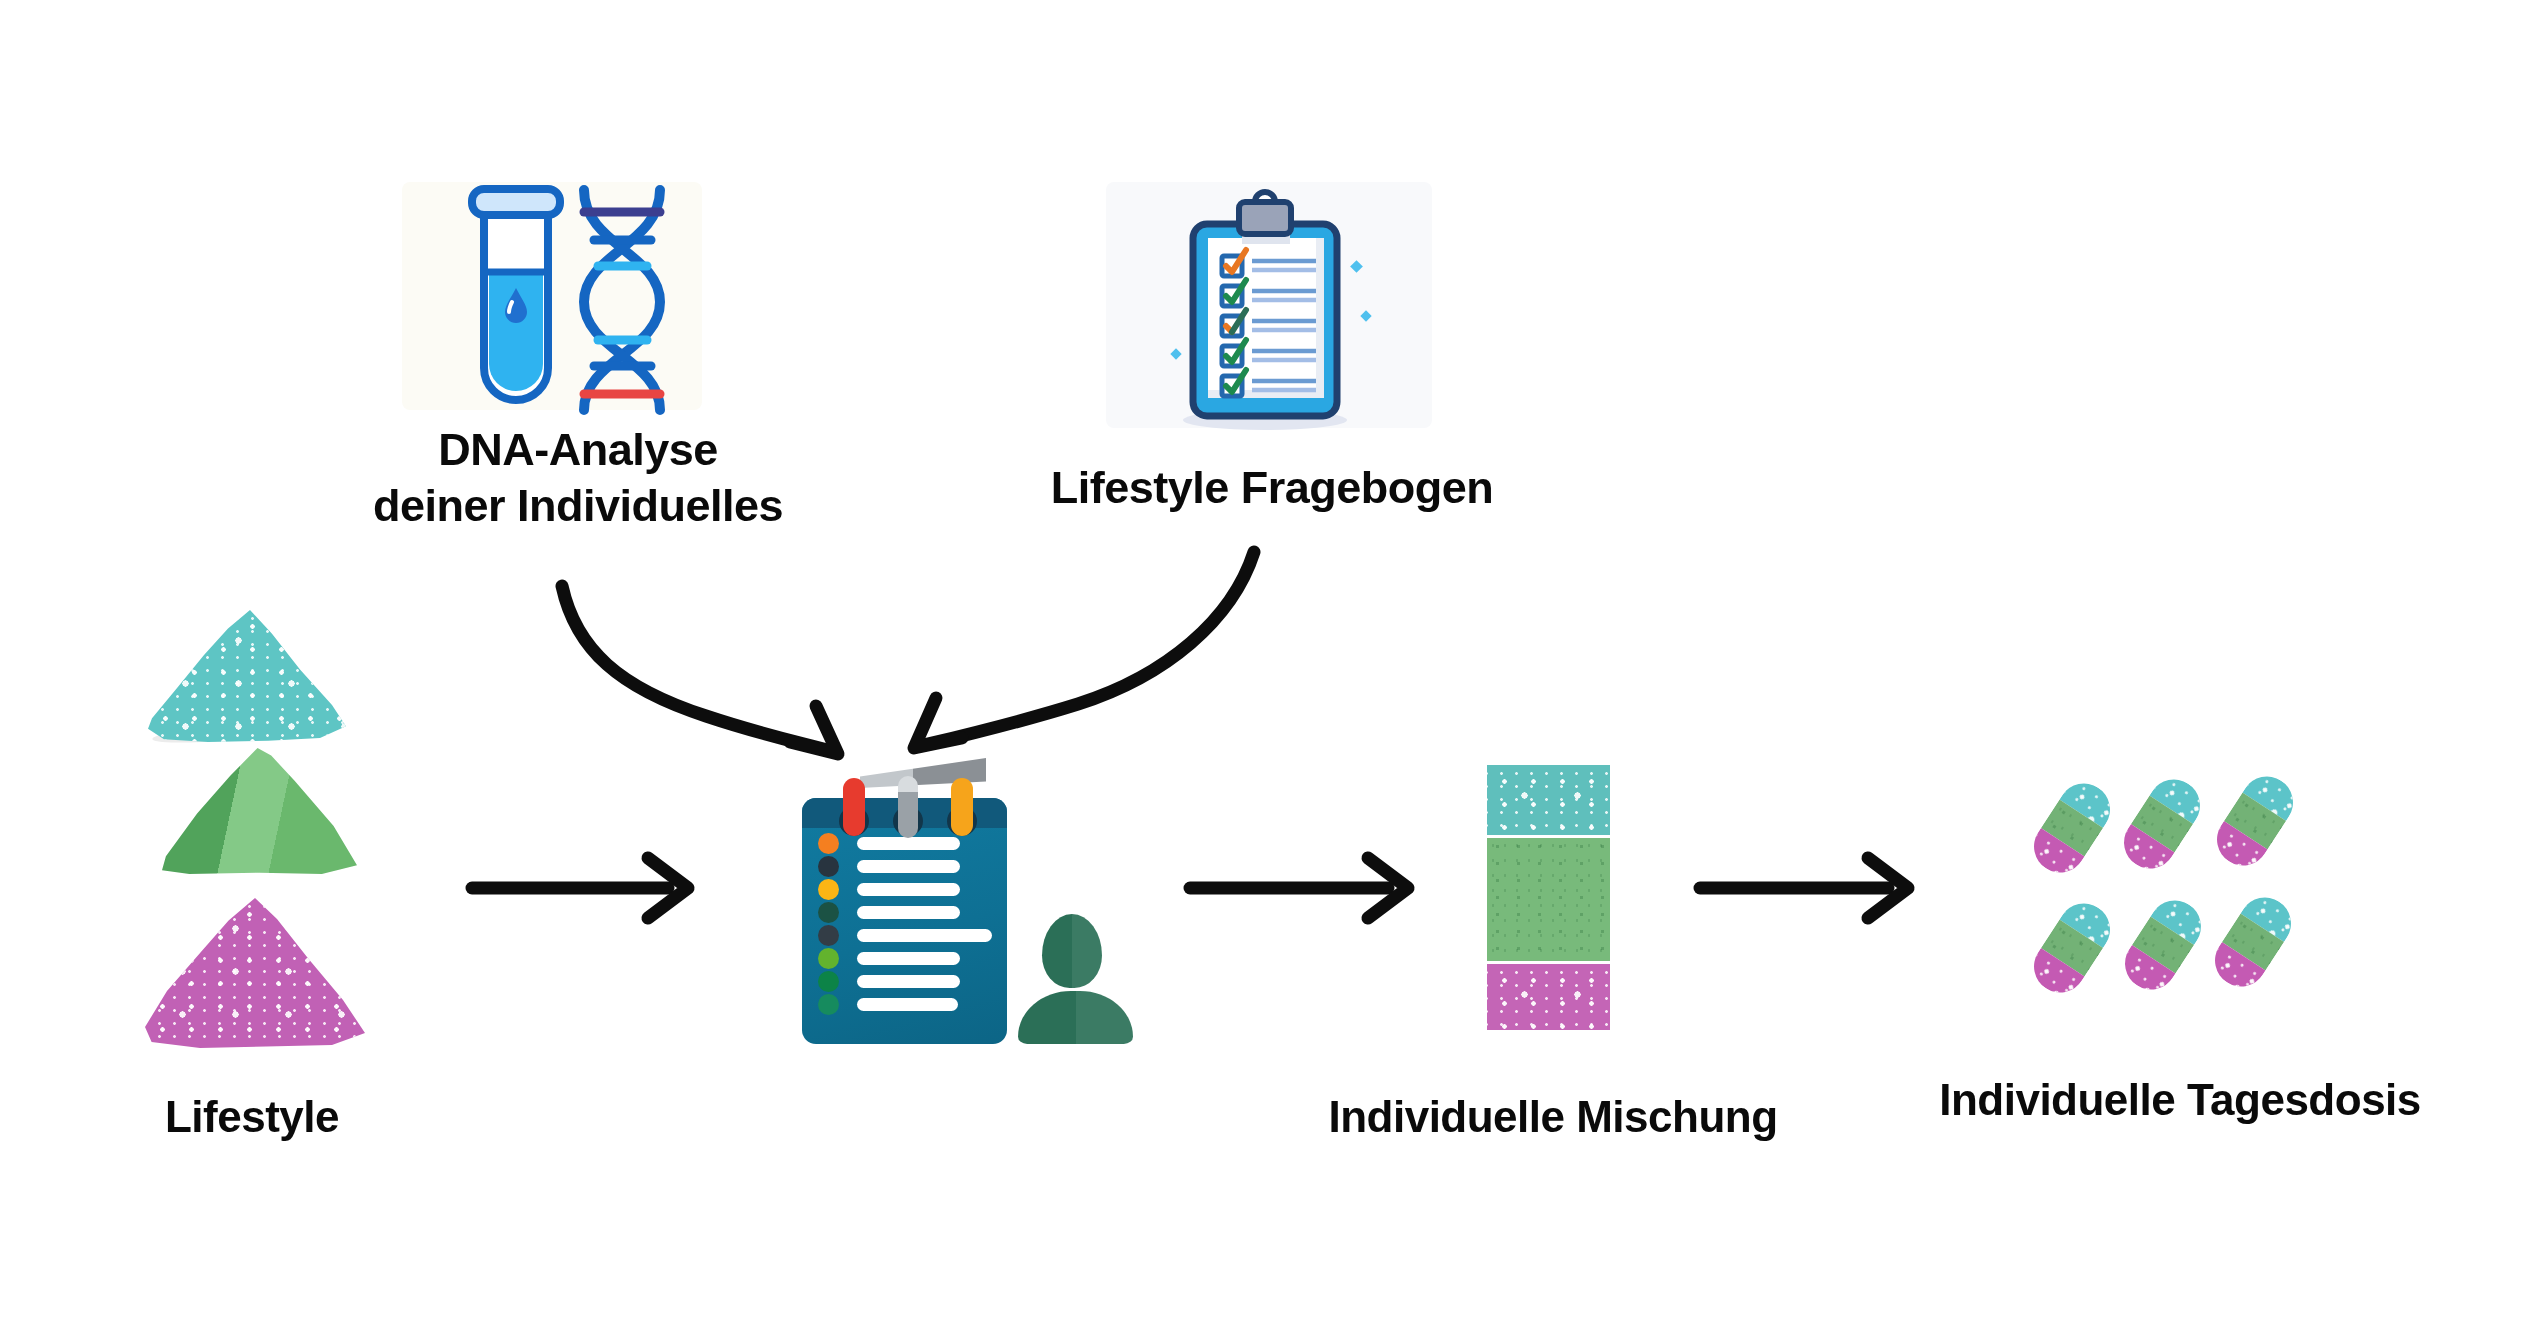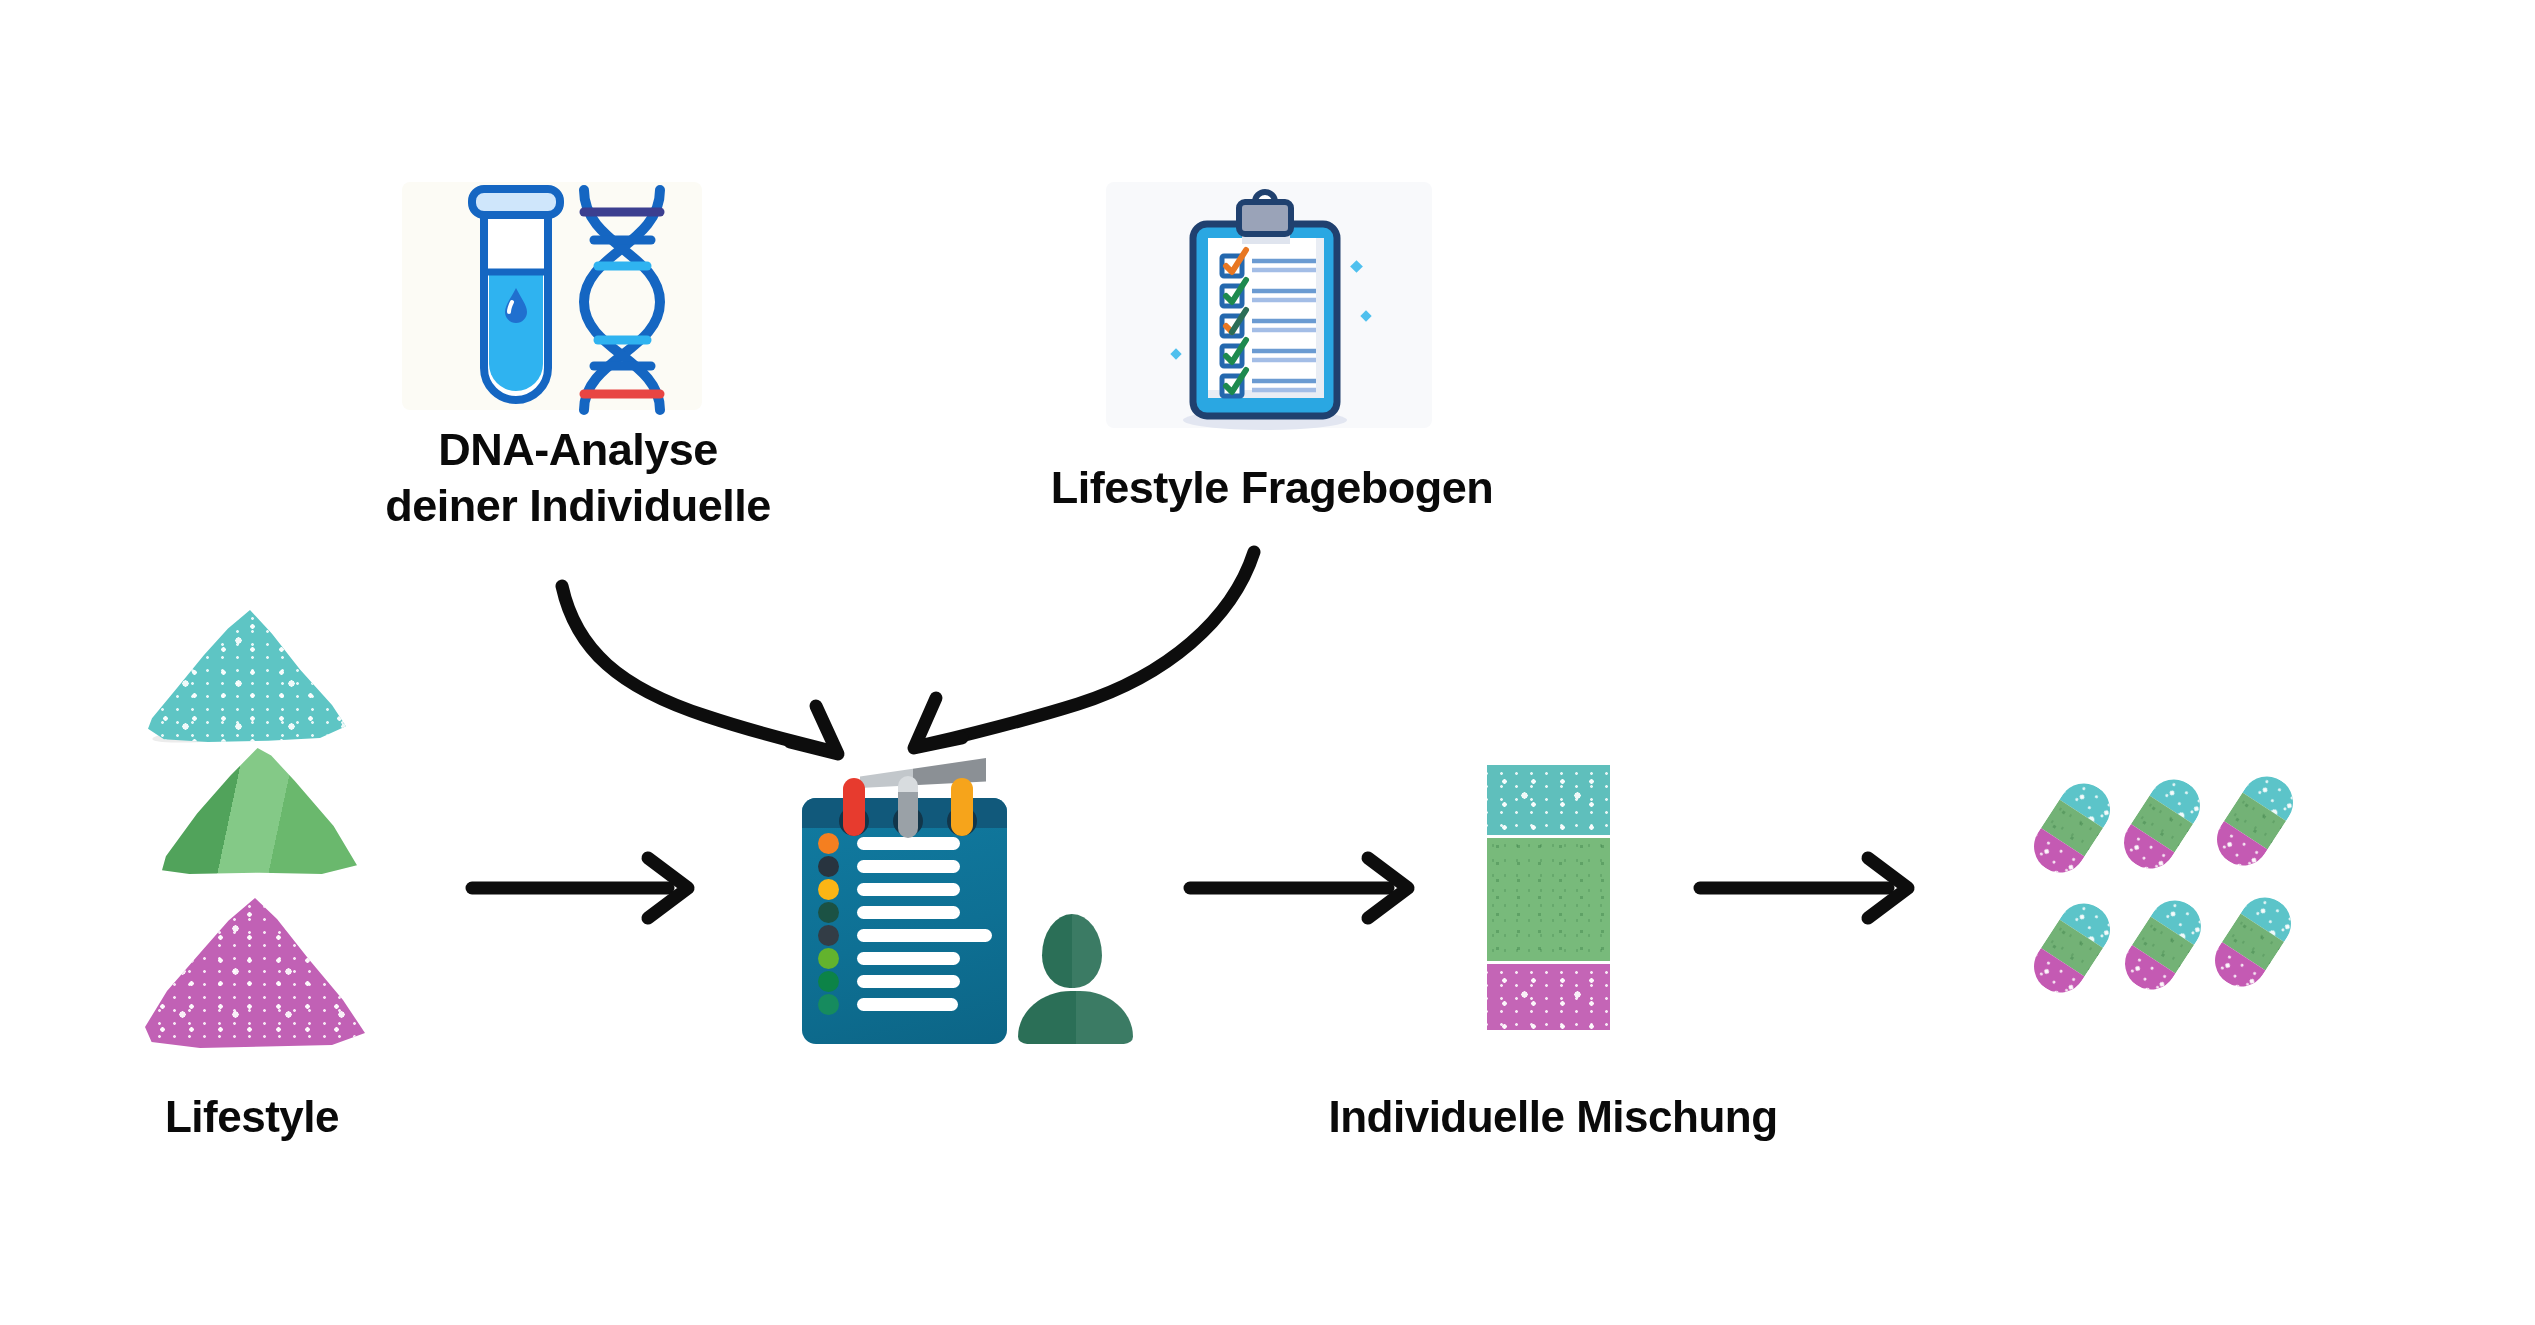--- a/index.html
+++ b/index.html
@@ -92,21 +92,21 @@
     <line x1="116" y1="28" x2="192" y2="28" style="stroke:var(--c-dna-navy);stroke-width:9;stroke-linecap:round"></line>
     <line x1="126" y1="56" x2="183" y2="56" style="stroke:var(--c-dna-blue);stroke-width:9;stroke-linecap:round"></line>
     <line x1="130" y1="82" x2="179" y2="82" style="stroke:var(--c-dna-lightblue);stroke-width:9;stroke-linecap:round"></line>
     <line x1="130" y1="156" x2="179" y2="156" style="stroke:var(--c-dna-lightblue);stroke-width:9;stroke-linecap:round"></line>
     <line x1="126" y1="182" x2="183" y2="182" style="stroke:var(--c-dna-blue);stroke-width:9;stroke-linecap:round"></line>
     <line x1="116" y1="210" x2="192" y2="210" style="stroke:var(--c-dna-red);stroke-width:9;stroke-linecap:round"></line>
   </svg>
 
   <div class="label top" style="left:278px;top:386px;width:600px;">
     <div>DNA-Analyse</div>
-    <div>deiner Individuelle</div>
+    <div>deiner Individuelles</div>
   </div>
 
   <svg class="abs" style="left:1170px;top:152px" width="200" height="245" viewBox="0 0 200 245">
     <ellipse cx="95" cy="232" rx="82" ry="10" style="fill:var(--c-clip-shadow)"></ellipse>
     <rect x="23" y="36" width="144" height="192" rx="14" style="fill:var(--c-clip-frame);stroke:var(--c-clip-border);stroke-width:7"></rect>
     <rect x="38" y="50" width="116" height="160" style="fill:#ffffff"></rect>
     <rect x="146" y="50" width="8" height="160" style="fill:var(--c-paper-shadow)"></rect>
     <rect x="38" y="202" width="116" height="8" style="fill:var(--c-paper-shadow)"></rect>
     <rect x="72" y="46" width="48" height="10" style="fill:#dfe4ee"></rect>
     <circle cx="95" cy="14" r="10" style="fill:#ffffff;stroke:var(--c-clip-border);stroke-width:6"></circle>
@@ -240,20 +240,21 @@
       <div class="cap-seg cap-mid spk-dark"></div>
       <div class="cap-seg cap-bot spk"></div>
     </div>
     <div class="capsule" style="left:207px;top:123px;">
       <div class="cap-seg cap-top spk"></div>
       <div class="cap-seg cap-mid spk-dark"></div>
       <div class="cap-seg cap-bot spk"></div>
     </div>
   </div>
   <div class="label" style="left:1880px;top:1036px;width:600px;">
+    <div>Individuelle Tagesdosis</div>
   </div>
 
   <svg class="abs" style="left:0;top:0;pointer-events:none" width="2535" height="1325" viewBox="0 0 2535 1325">
     <g style="stroke:var(--c-arrow);stroke-width:13;fill:none;stroke-linecap:round;stroke-linejoin:round">
 
       <path d="M472,852 H668"></path>
       <polyline points="648,822 688,852 648,882"></polyline>
 
       <path d="M1190,852 H1388"></path>
       <polyline points="1368,822 1408,852 1368,882"></polyline>

